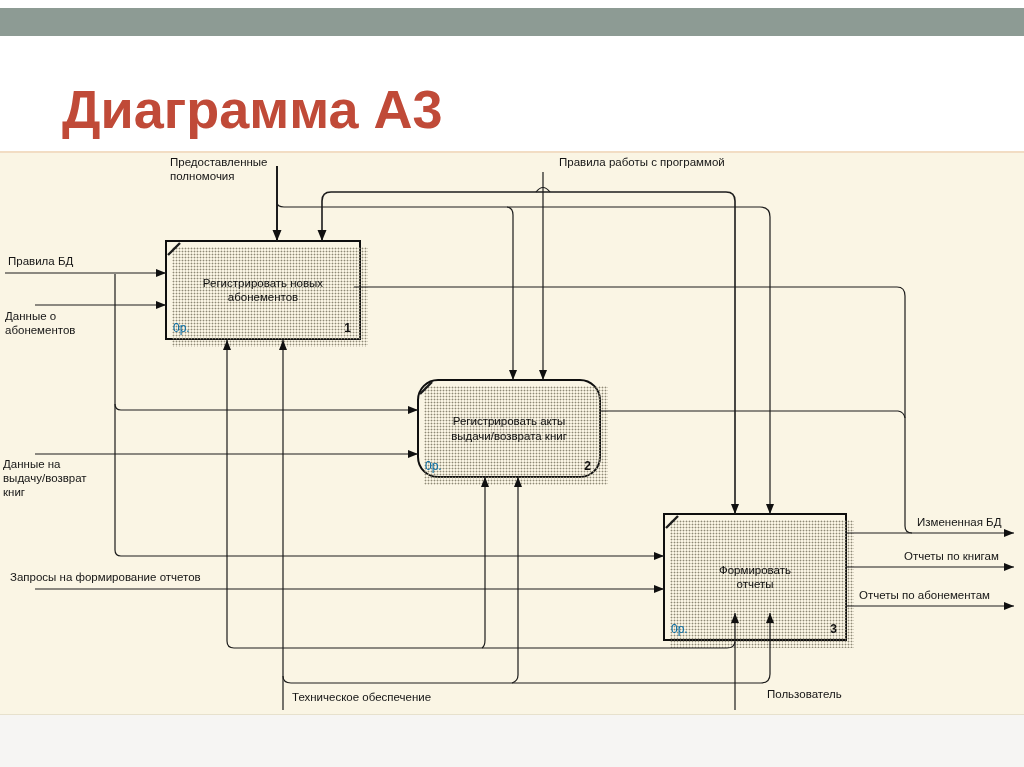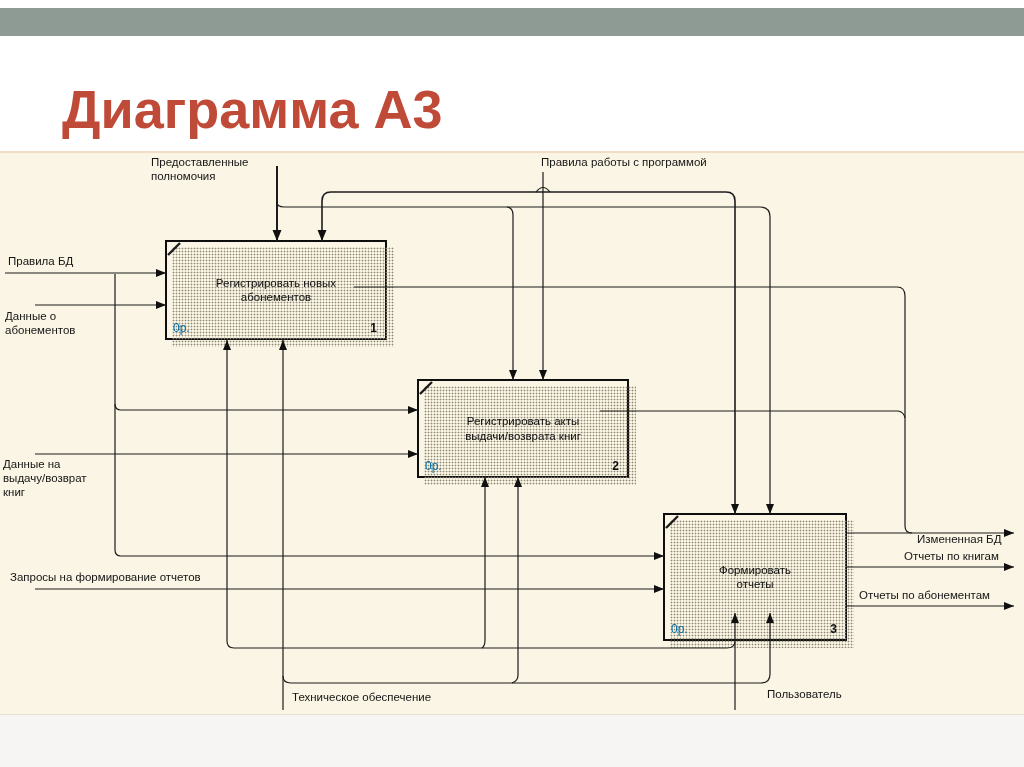--- a/index.html
+++ b/index.html
@@ -110,47 +110,47 @@
     <polygon points="770,514 766,504 774,504"></polygon>
 
     <polygon points="227,340 223,350 231,350"></polygon>
     <polygon points="283,340 279,350 287,350"></polygon>
     <polygon points="485,477 481,487 489,487"></polygon>
     <polygon points="518,477 514,487 522,487"></polygon>
     <polygon points="735,613 731,623 739,623"></polygon>
     <polygon points="770,613 766,623 774,623"></polygon>
   </svg>
 
-  <div class="ibox" style="left:165px;top:240px;width:222px;height:100px;">
+  <div class="ibox" style="left:165px;top:240px;width:196px;height:100px;">
     <div class="ibox-title">Регистрировать новых
 абонементов</div>
     <div class="ibox-cost">0р.</div>
     <div class="ibox-num">1</div>
   </div>
-  <div class="ibox" style="left:417px;top:379px;width:212px;height:99px;">
+  <div class="ibox" style="left:417px;top:379px;width:184px;height:99px;border-radius:21px;">
     <div class="ibox-title">Регистрировать акты
 выдачи/возврата книг</div>
     <div class="ibox-cost">0р.</div>
     <div class="ibox-num">2</div>
   </div>
   <div class="ibox" style="left:663px;top:513px;width:184px;height:128px;">
     <div class="ibox-title">Формировать
 отчеты</div>
     <div class="ibox-cost">0р.</div>
     <div class="ibox-num">3</div>
   </div>
 
-  <div class="lbl" style="left:151px;top:156px;">Предоставленные
+  <div class="lbl" style="left:170px;top:156px;">Предоставленные
 полномочия</div>
-  <div class="lbl" style="left:541px;top:156px;">Правила работы с программой</div>
+  <div class="lbl" style="left:559px;top:156px;">Правила работы с программой</div>
   <div class="lbl" style="left:8px;top:255px;">Правила БД</div>
   <div class="lbl" style="left:5px;top:310px;">Данные о
 абонементов</div>
   <div class="lbl" style="left:3px;top:458px;">Данные на
 выдачу/возврат
 книг</div>
   <div class="lbl" style="left:10px;top:571px;">Запросы на формирование отчетов</div>
-  <div class="lbl" style="left:917px;top:516px;margin-top:17px;">Измененная БД</div>
+  <div class="lbl" style="left:917px;top:516px;">Измененная БД</div>
   <div class="lbl" style="left:904px;top:550px;">Отчеты по книгам</div>
   <div class="lbl" style="left:859px;top:589px;">Отчеты по абонементам</div>
   <div class="lbl" style="left:292px;top:691px;">Техническое обеспечение</div>
   <div class="lbl" style="left:747px;top:688px;padding-left:20px;">Пользователь</div>
 </div>
 
 </body></html>

